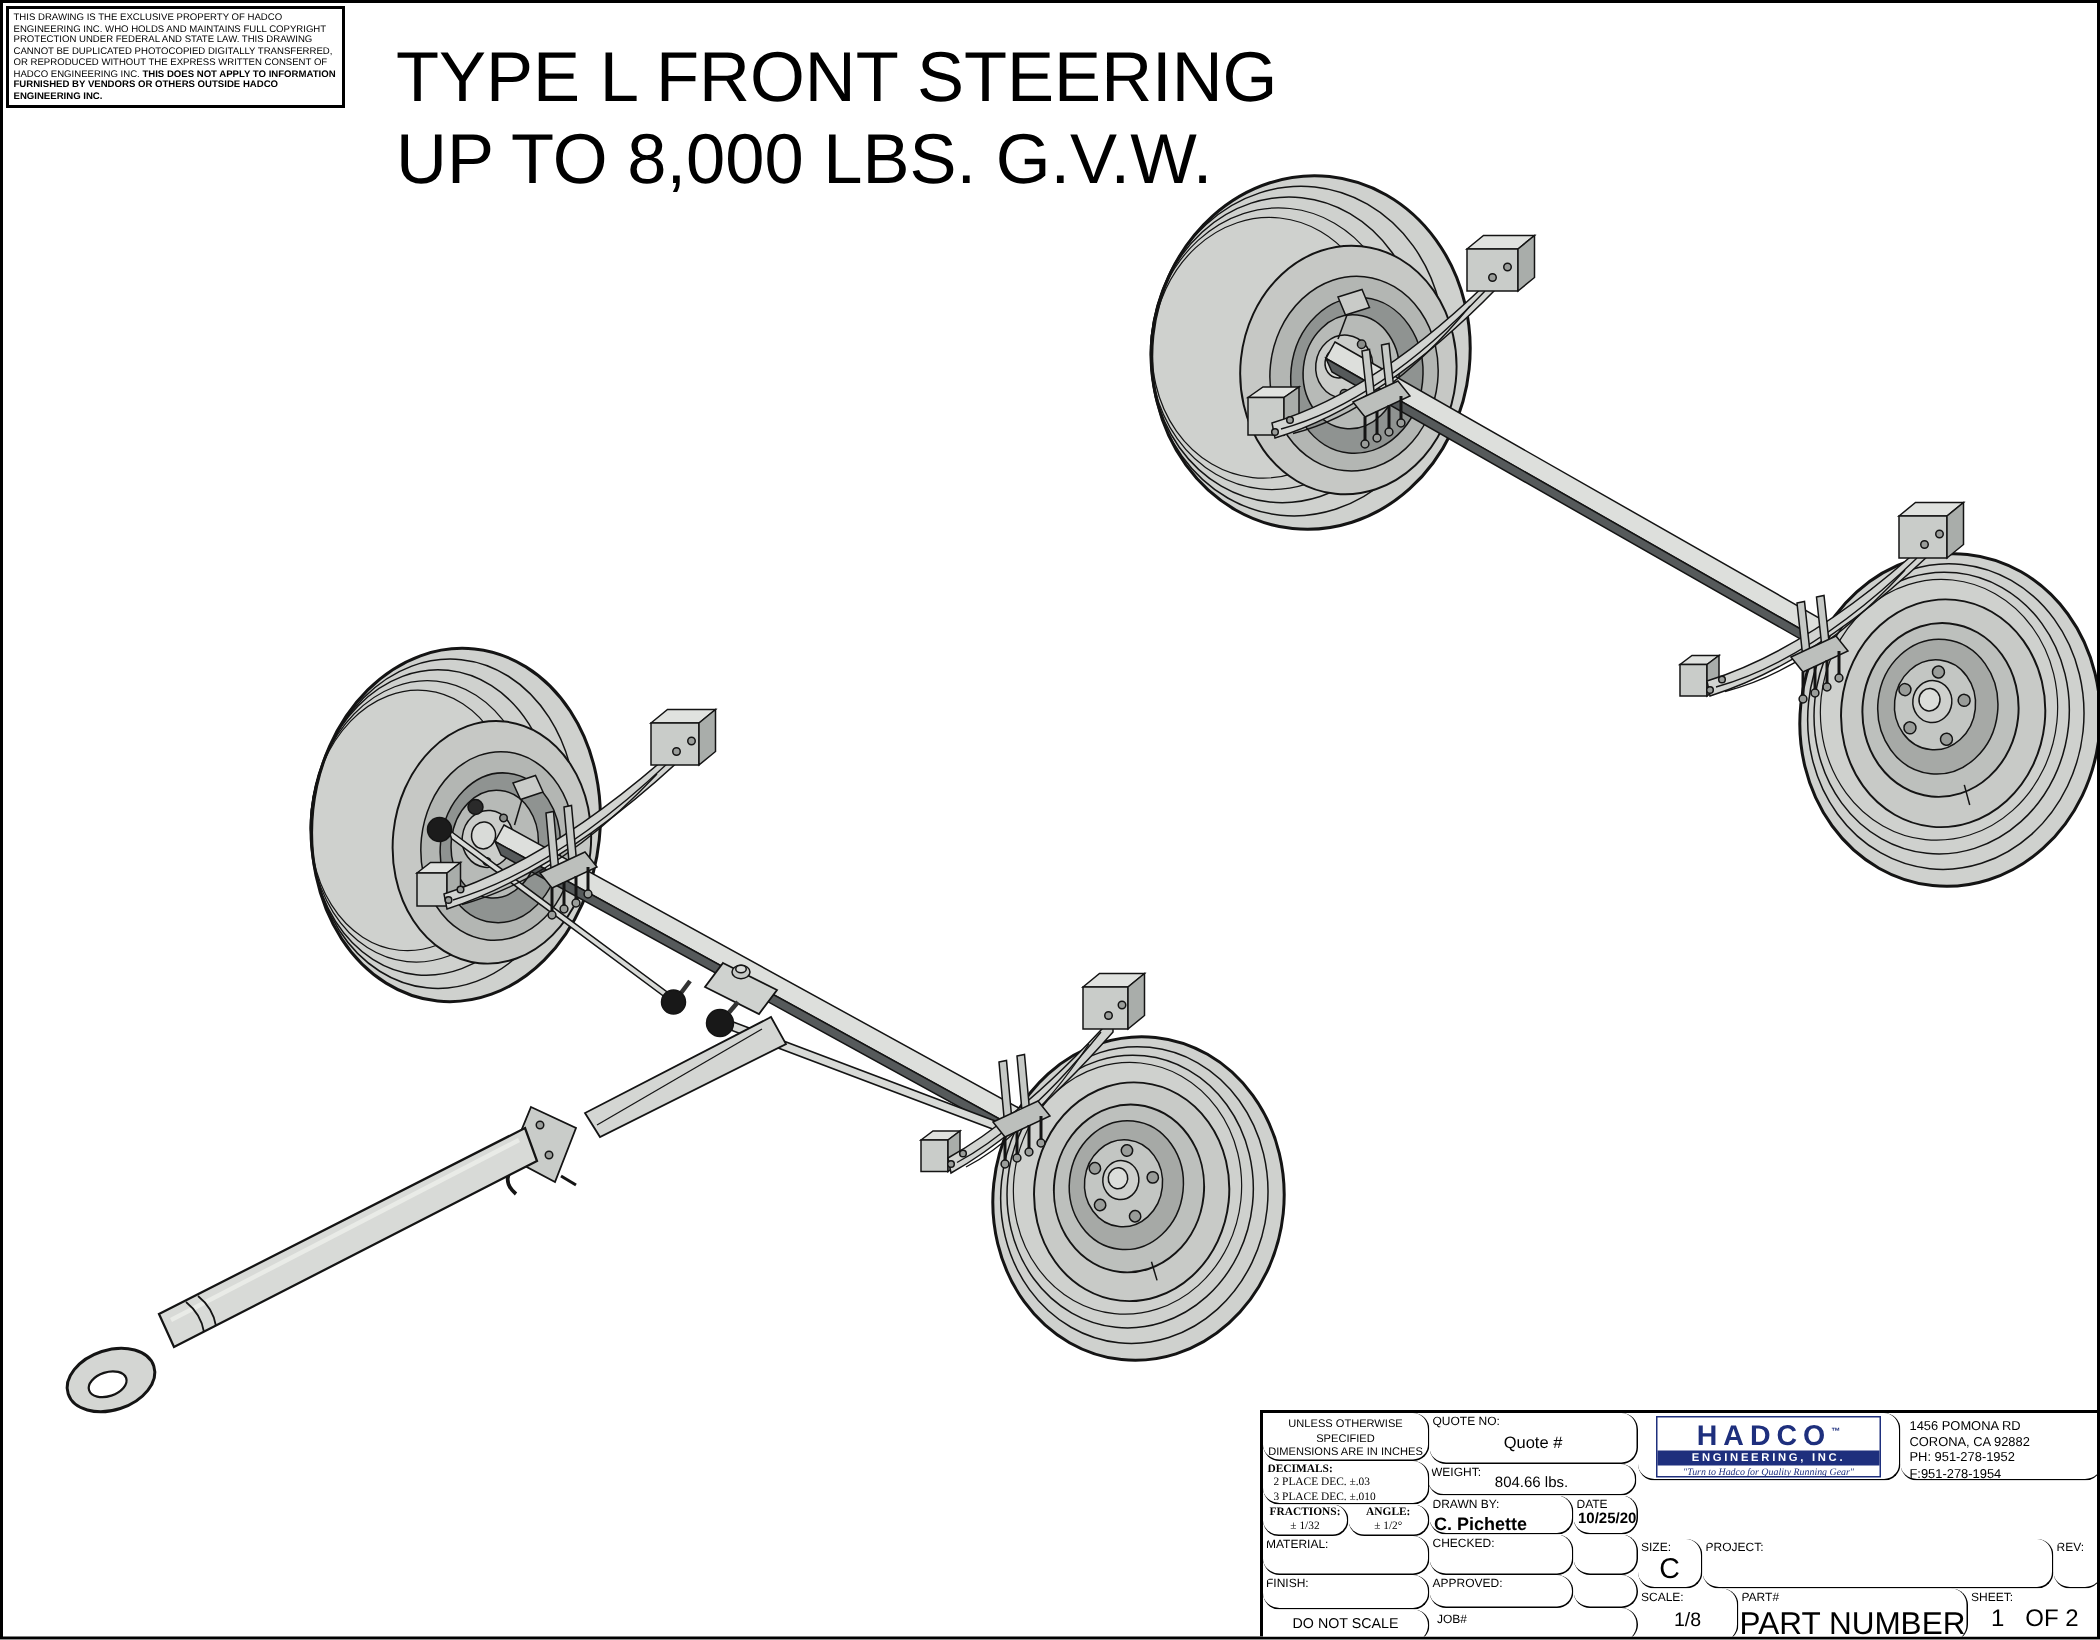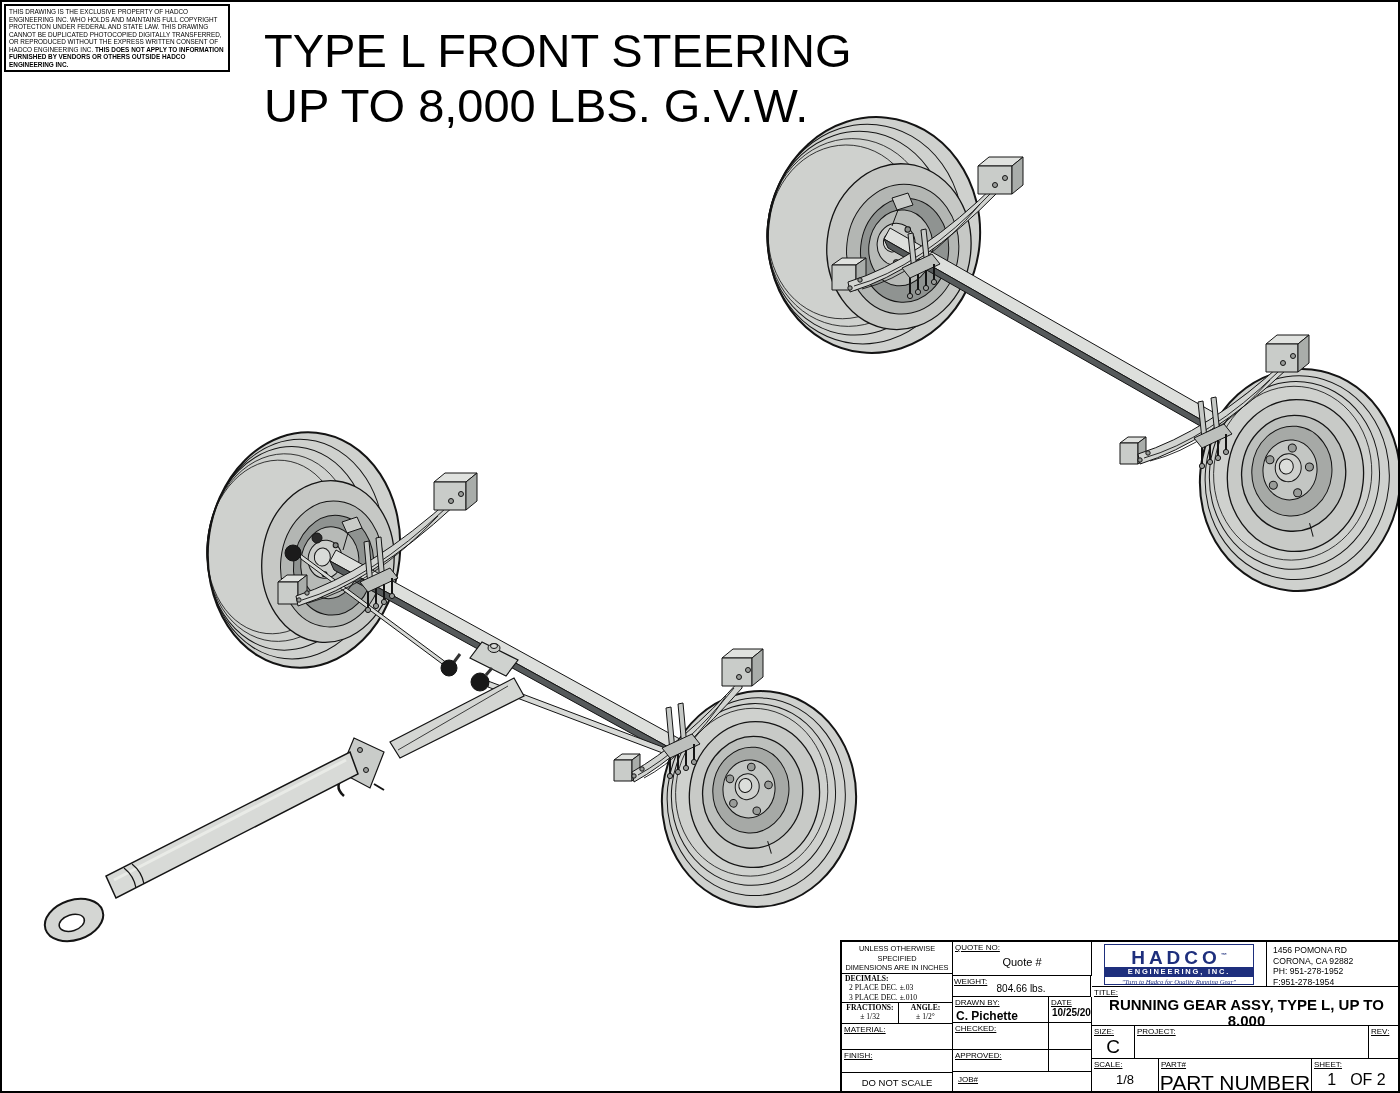--- a/index.html
+++ b/index.html
@@ -19,24 +19,24 @@
   .big-title{
     position:absolute;left:262px;top:22px;width:700px;
     font-size:47px;line-height:1.17;font-weight:400;letter-spacing:0px;
     white-space:nowrap;
   }
   
   .drawing{position:absolute;left:0;top:0;width:1400px;height:1093px;}
   
   .tb{position:absolute;left:838px;top:938px;width:559px;height:152px;
       box-sizing:content-box;border:2px solid #000;background:#fff;}
-  .cell{position:absolute;box-sizing:border-box;border-right:1px solid #000;border-bottom:1px solid #000;overflow:hidden;}
+  .cell{position:absolute;box-sizing:border-box;border-right:1px solid #000;border-bottom:1px solid #000;overflow:hidden;border-radius:11px;}
   .cell.noR{border-right:none;}
   .cell.noB{border-bottom:none;}
-  .lbl{font-size:8px;line-height:9px;padding:1px 0 0 2px;text-decoration:underline;}
+  .lbl{font-size:8px;line-height:9px;padding:1px 0 0 2px;}
   .ctr{text-align:center;}
   .tol-head{font-size:7.4px;line-height:9.6px;text-align:center;padding-top:2px;}
   .tol-line{font-size:7.6px;line-height:9.4px;padding-left:7px;font-family:Liberation Serif, serif;}
   .tol-b{font-weight:bold;padding-left:3px;}
   .quote-val{font-size:11px;text-align:center;margin-top:4px;}
   .weight-val{font-size:10px;text-align:center;margin-top:-3px;}
   .drawn-val{font-size:12px;font-weight:bold;padding-left:3px;margin-top:2px;}
   .date-val{font-size:10px;font-weight:bold;padding-left:3px;}
   .dns{font-size:9.5px;text-align:center;line-height:19px;}
   .addr{font-size:8.6px;line-height:10.6px;padding:3px 0 0 6px;}
@@ -388,25 +388,20 @@
       </div>
     </div>
     <div class="cell noR" style="left:425px;top:0;width:134px;height:45px;">
       <div class="addr">
         <div>1456 POMONA RD</div>
         <div>CORONA, CA 92882</div>
         <div>PH: 951-278-1952</div>
         <div>F:951-278-1954</div>
       </div>
     </div>
-    <div class="cell noR" style="left:250px;top:45px;width:309px;height:39px;">
-      <div class="lbl">TITLE:</div>
-      <div class="ttl-line">RUNNING GEAR ASSY, TYPE L, UP TO 8,000</div>
-
-    </div>
     <div class="cell" style="left:250px;top:84px;width:43px;height:33px;">
       <div class="lbl">SIZE:</div>
       <div class="size-val">C</div>
     </div>
     <div class="cell" style="left:293px;top:84px;width:234px;height:33px;">
       <div class="lbl">PROJECT:</div>
     </div>
     <div class="cell noR" style="left:527px;top:84px;width:32px;height:33px;">
       <div class="lbl">REV:</div>
     </div>

